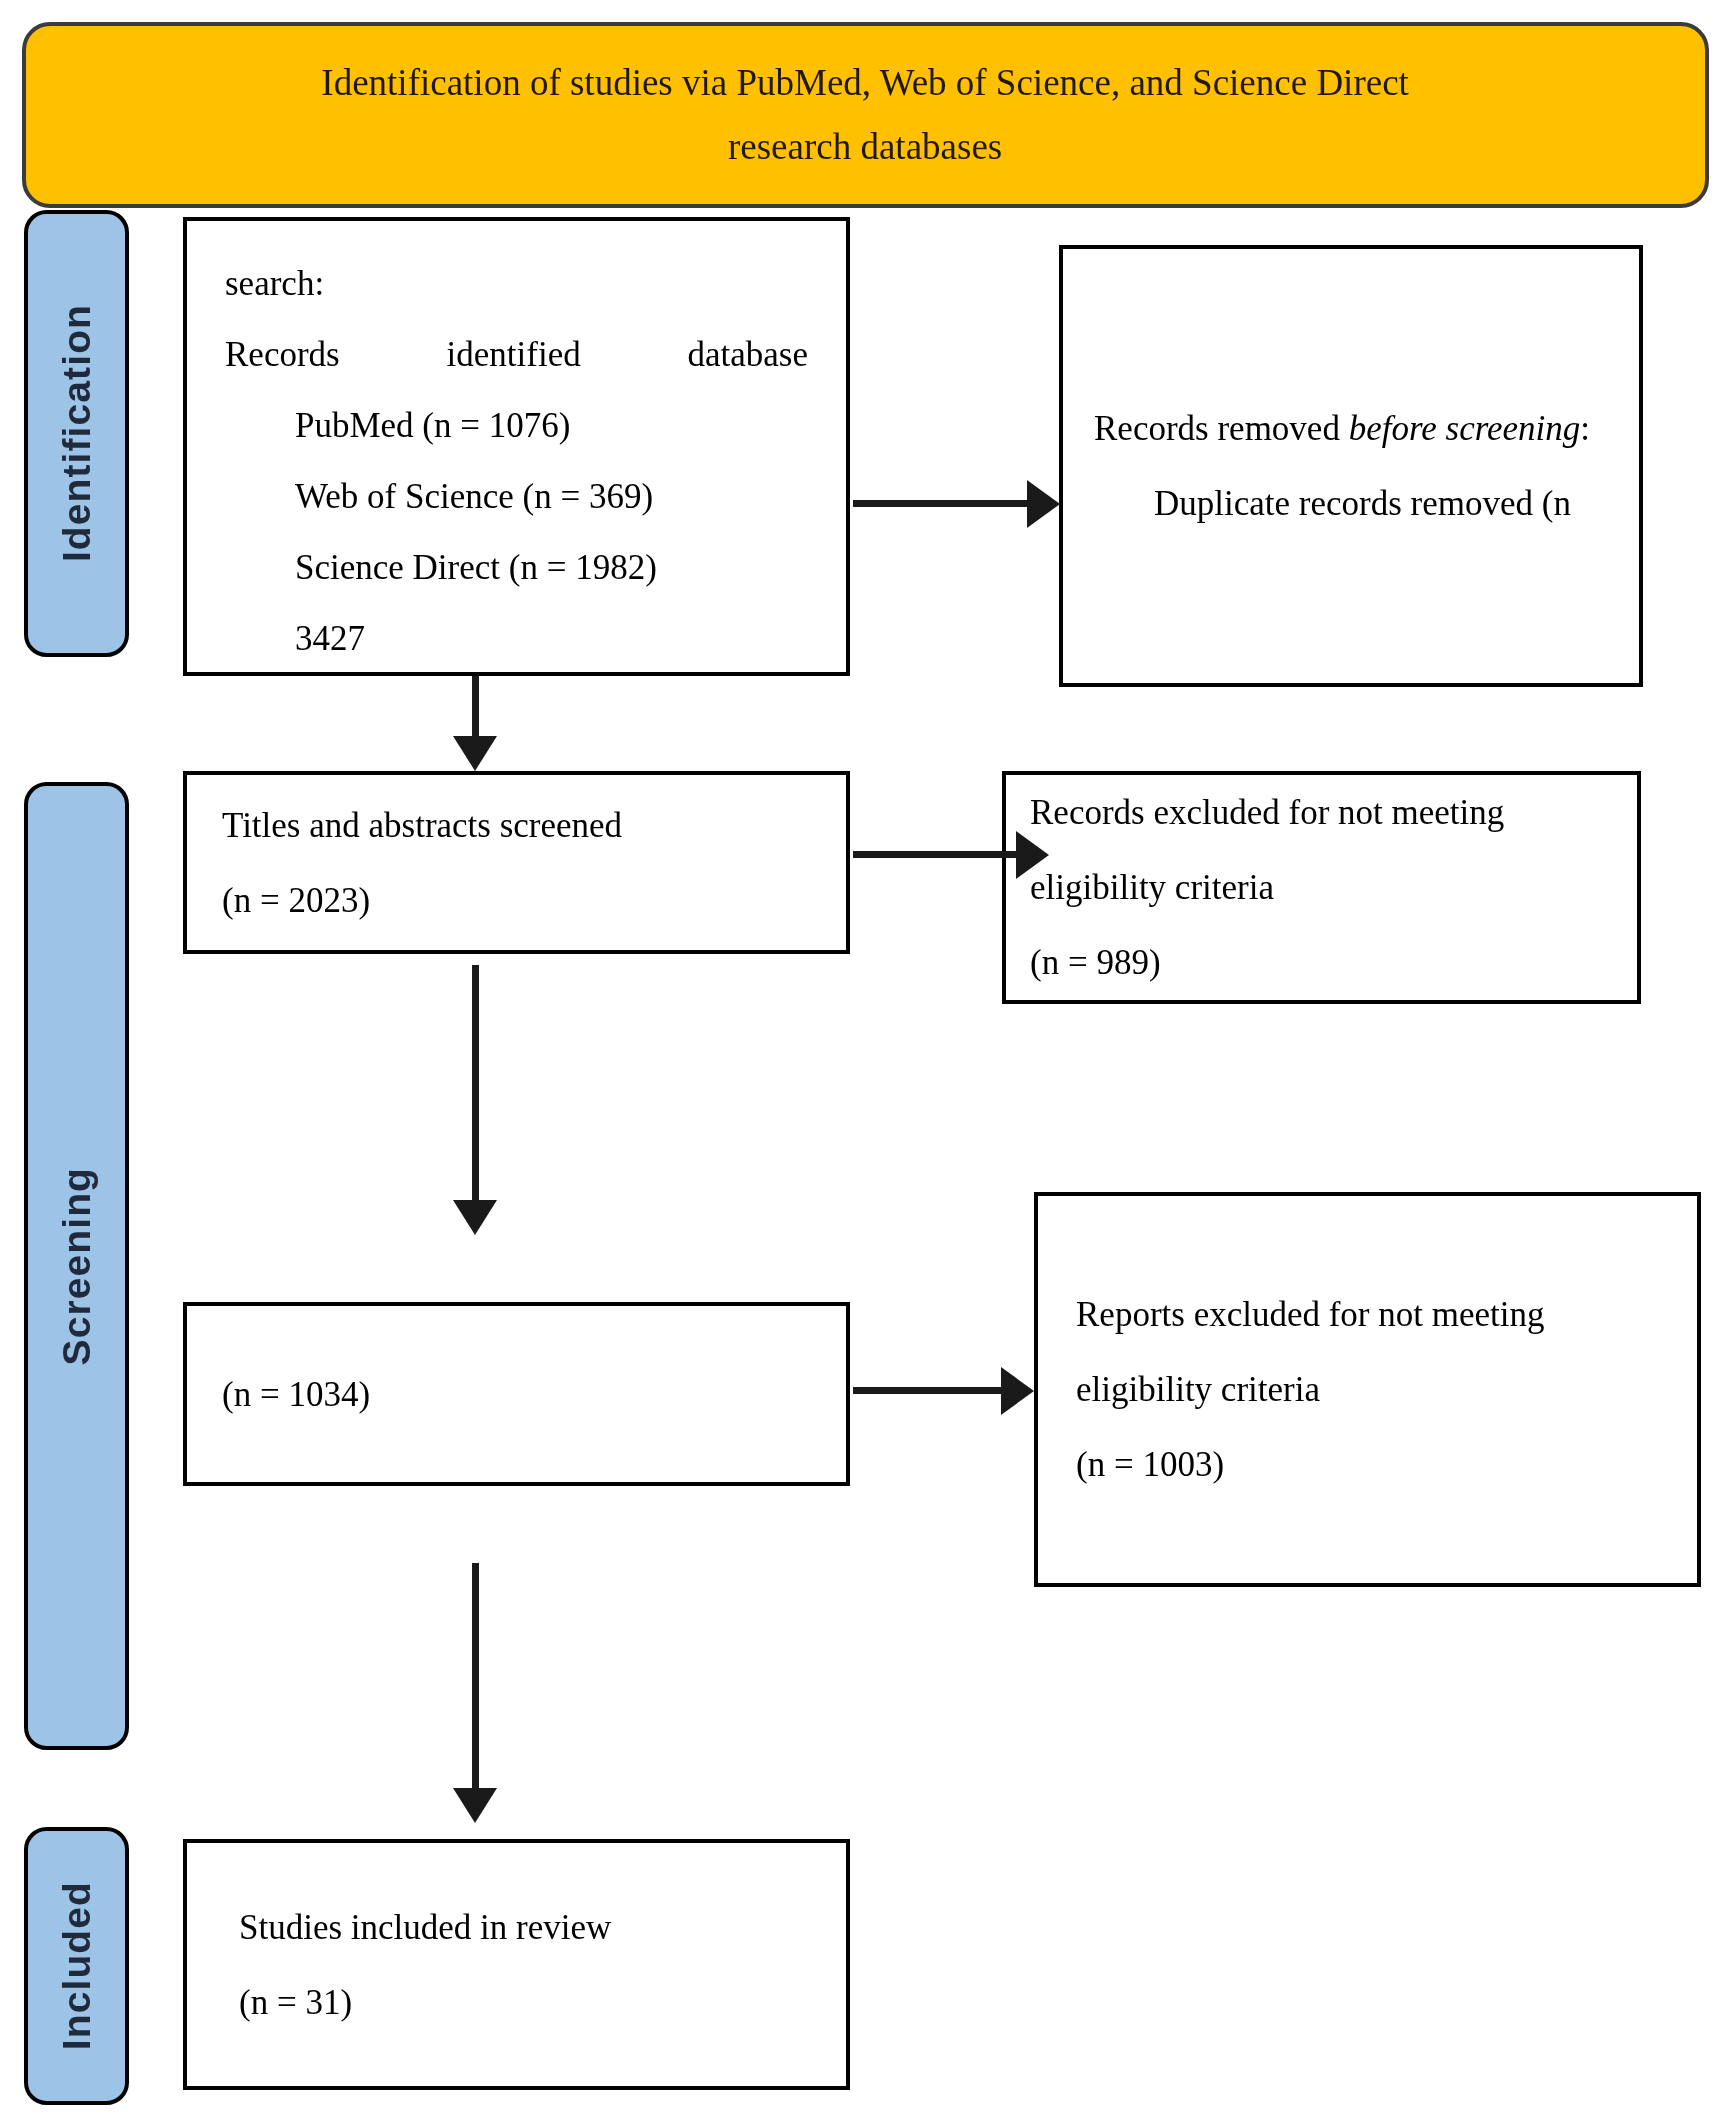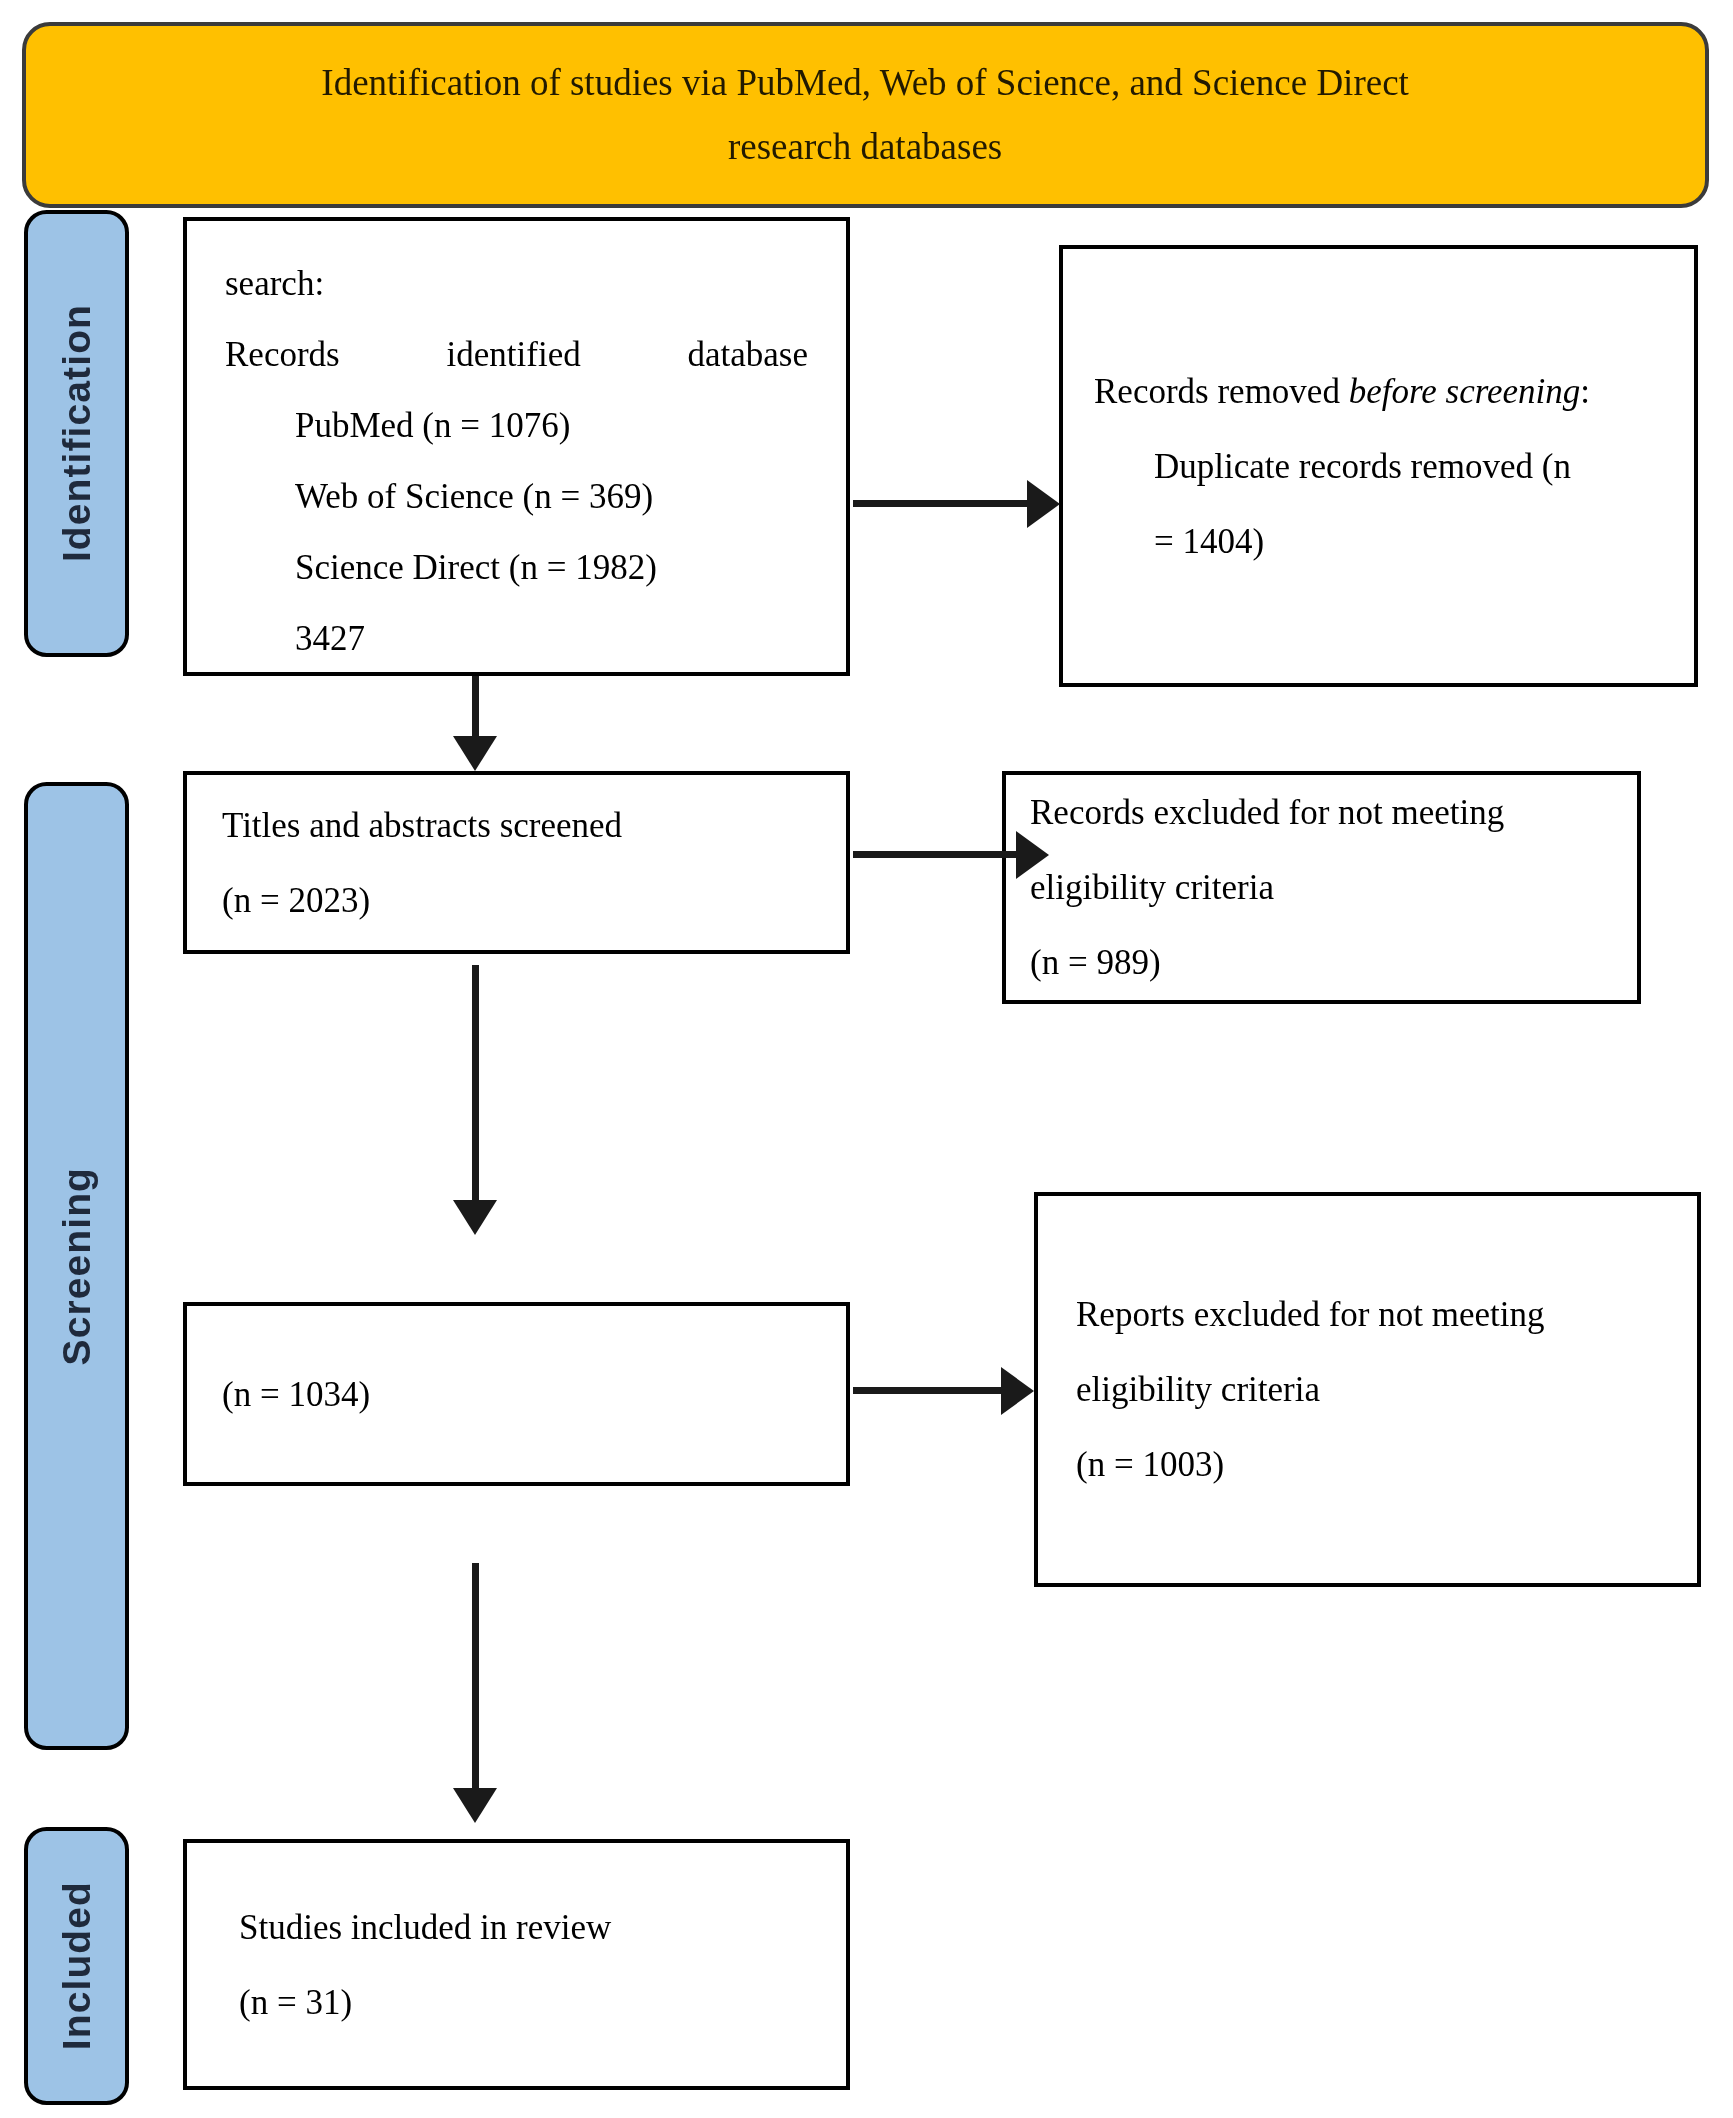--- a/index.html
+++ b/index.html
@@ -38,21 +38,21 @@
 
   
   .box {
     position:absolute; background:var(--box_bg); border:4.9px solid var(--box_border);
     color:var(--text); font-size:35px; line-height:75px;
   }
   .box .line { white-space:nowrap; }
   .box-records-identified { left:183px; top:217px; width:667px; height:459px; padding:27px 38px 0 38px; line-height:71px; }
   .line-justify { display:flex; justify-content:space-between; width:100%; }
   .indent { padding-left:70px; }
-  .box-records-removed   { left:1059px; top:245px; width:639px; height:442px;
+  .box-records-removed   { left:1059px; top:245px; width:584px; height:442px;
                            display:flex; flex-direction:column; justify-content:center; padding:0 21.6px 0 31px; }
   .box-records-removed .indent { padding-left:60px; }
   .box-titles-screened   { left:183px; top:771px; width:667px; height:183px;
                            display:flex; flex-direction:column; justify-content:center; padding-left:35px; }
   .box-records-excluded  { left:1002px; top:771px; width:639px; height:233px;
                            display:flex; flex-direction:column; justify-content:center; padding-left:24px; }
   .box-full-text         { left:183px; top:1302px; width:667px; height:184px;
                            display:flex; flex-direction:column; justify-content:center; padding-left:35px; }
   .box-reports-excluded  { left:1034px; top:1192px; width:667px; height:395px;
                            display:flex; flex-direction:column; justify-content:center; padding-left:38px; }
@@ -108,21 +108,20 @@
     <div class="line indent">Web of Science (n = 369)</div>
     <div class="line indent">Science Direct (n = 1982)</div>
     <div class="line indent">3427</div>
   </div>
 
   <div class="box box-records-removed">
     <div class="line">
       <span>Records removed </span><span class="em">before screening</span><span>:</span>
     </div>
     <div class="line indent">Duplicate records removed (n</div>
-    <div class="line indent">= 1404)</div>
   </div>
 
   <div class="box box-titles-screened">
     <div class="line">Titles and abstracts screened</div>
     <div class="line">(n = 2023)</div>
   </div>
 
   <div class="box box-records-excluded">
     <div class="line">Records excluded for not meeting</div>
     <div class="line">eligibility criteria</div>

